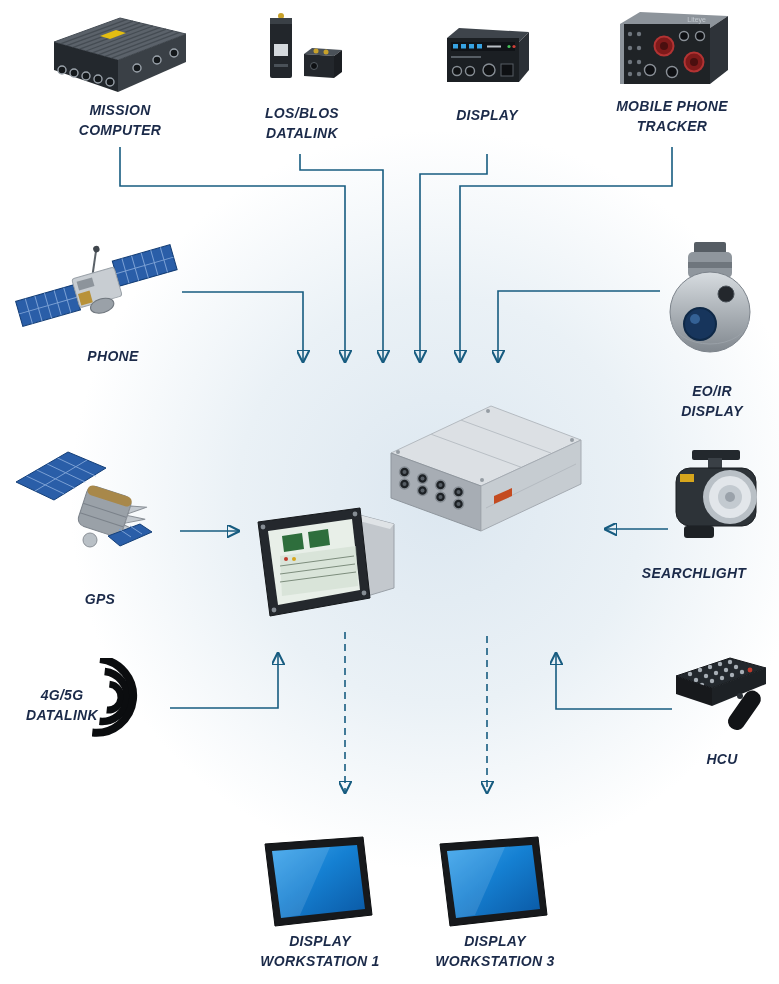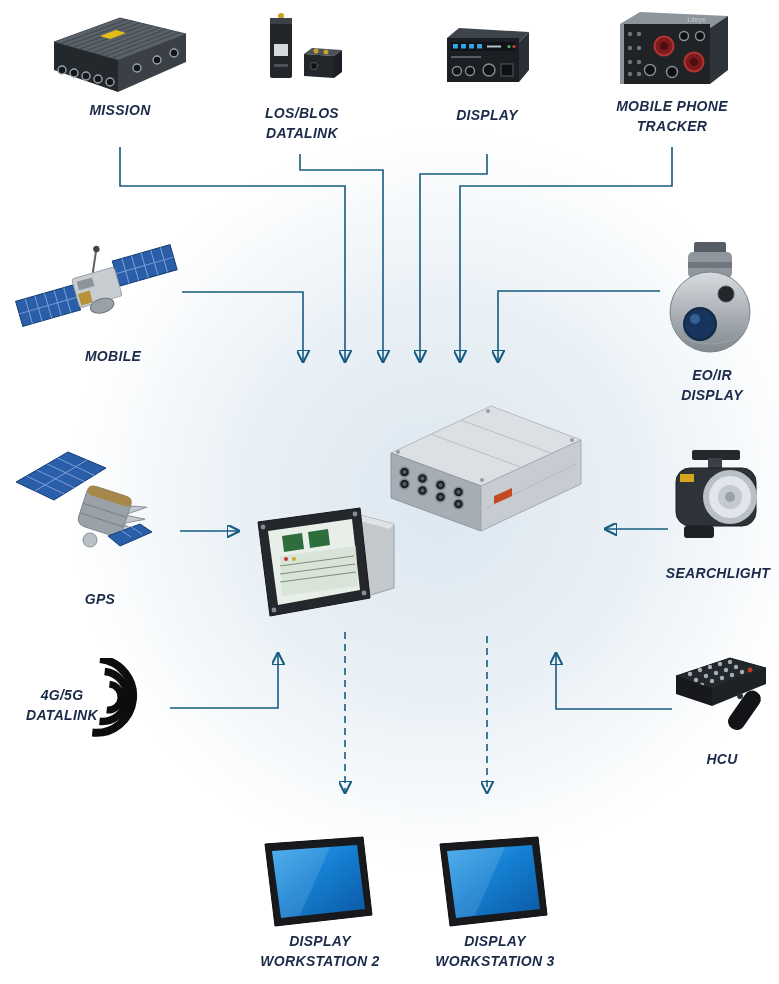--- a/index.html
+++ b/index.html
@@ -72,20 +72,21 @@
           <circle cx="56" cy="71" r="4"></circle>
           <circle cx="68" cy="74" r="4"></circle>
         <circle cx="95" cy="60" r="4"></circle>
           <circle cx="115" cy="52" r="4"></circle>
           <circle cx="132" cy="45" r="4"></circle>
       </g>
     </svg>
   </div>
   <div class="label" style="left:40px;top:101px;width:160px">
     <span>MISSION</span>
+    <span>COMPUTER</span>
   </div>
 
   <div class="device" style="left:254px;top:8px;width:90px;height:85px">
     <svg viewBox="0 0 90 85">
       <circle cx="27" cy="8" r="3" fill="#c9a22a"></circle>
       <rect x="16" y="10" width="22" height="60" rx="2" fill="#22262b"></rect>
       <rect x="16" y="10" width="22" height="6" fill="#3a4046"></rect>
       <rect x="20" y="36" width="14" height="12" fill="#d4d9dd"></rect>
       <rect x="20" y="56" width="14" height="3" fill="#4a5158"></rect>
       <polygon points="50,46 58,40 88,42 80,48" fill="#4a5158"></polygon>
@@ -167,21 +168,21 @@
         <line x1="84" y1="36" x2="93" y2="16" stroke="#5a6168" stroke-width="2"></line>
         <circle cx="94" cy="14" r="3.2" fill="#3f454c"></circle>
         <rect x="62" y="36" width="44" height="30" rx="3" fill="#c8cdd2" stroke="#9aa1a8"></rect>
         <rect x="64" y="52" width="12" height="12" fill="#b8923a"></rect>
         <rect x="66" y="40" width="16" height="9" fill="#8d949b"></rect>
         <ellipse cx="84" cy="70" rx="12" ry="7" fill="#9aa1a8" stroke="#6f767d"></ellipse>
       </g>
     </svg>
   </div>
   <div class="label" style="left:61px;top:347px;width:104px">
-    <span>MOBILE</span>
+    <span>PHONE</span>
   </div>
 
   <div class="device" style="left:12px;top:448px;width:145px;height:110px">
     <svg viewBox="0 0 145 110">
       <polygon points="4,34 56,4 94,20 42,52" fill="#2a5ea8" stroke="#143f78"></polygon>
       <path d="M14.4,28 L52.4,46 M24.8,22 L62.8,40 M35.2,16 L73.2,34 M45.6,10 L83.6,28 M23,43 L75,12" stroke="#7ba0d4" stroke-width="1" fill="none"></path>
       <g transform="rotate(18 92 62)">
         <rect x="70" y="42" width="46" height="42" rx="8" fill="#9aa1a8" stroke="#7b828a"></rect>
         <rect x="70" y="42" width="46" height="10" rx="5" fill="#a8884a"></rect>
         <path d="M70,62 H116 M70,72 H116" stroke="#7b828a" stroke-width="1"></path>
@@ -217,39 +218,39 @@
       <rect x="34" y="4" width="32" height="12" rx="2" fill="#565d64"></rect>
       <rect x="28" y="14" width="44" height="26" rx="5" fill="#8f969d"></rect>
       <rect x="28" y="24" width="44" height="6" fill="#6f767d"></rect>
       <circle cx="50" cy="74" r="40" fill="url(#gradSphere)" stroke="#7b828a"></circle>
       <path d="M11,80 a39,26 0 0 0 78,0" stroke="#9aa1a8" fill="none"></path>
       <circle cx="40" cy="86" r="16" fill="#17355c" stroke="#0f2947" stroke-width="2"></circle>
       <circle cx="35" cy="81" r="5" fill="#3a699f" opacity="0.85"></circle>
       <circle cx="66" cy="56" r="8" fill="#23272c" stroke="#4a5158"></circle>
     </svg>
   </div>
-  <div class="label" style="left:660px;top:366px;width:104px">
+  <div class="label" style="left:660px;top:382px;width:104px">
     <span>EO/IR</span>
     <span>DISPLAY</span>
   </div>
 
   <div class="device" style="left:664px;top:446px;width:105px;height:105px">
     <svg viewBox="0 0 105 105">
       <rect x="28" y="4" width="48" height="10" rx="2" fill="#23282d"></rect>
       <rect x="44" y="12" width="14" height="12" fill="#3a4046"></rect>
       <rect x="12" y="22" width="80" height="58" rx="14" fill="#2d3338" stroke="#1b1f23"></rect>
       <rect x="16" y="28" width="14" height="8" fill="#d7a61c"></rect>
       <circle cx="66" cy="51" r="27" fill="#b9c0c6"></circle>
       <circle cx="66" cy="51" r="21" fill="#e2e6ea"></circle>
       <circle cx="66" cy="51" r="12" fill="#c3cad0"></circle>
       <circle cx="66" cy="51" r="5" fill="#9aa2aa"></circle>
       <rect x="20" y="80" width="30" height="12" rx="3" fill="#1d2125"></rect>
     </svg>
   </div>
-  <div class="label" style="left:656px;top:564px;width:124px">
+  <div class="label" style="left:632px;top:564px;width:124px">
     <span>SEARCHLIGHT</span>
   </div>
 
   <div class="device" style="left:668px;top:650px;width:105px;height:90px">
     <svg viewBox="0 0 105 90">
       <polygon points="8,26 62,8 98,18 44,38" fill="#23282d" stroke="#15181b"></polygon>
       <g fill="#a8afb6">
         <circle cx="22" cy="24" r="2.2"></circle>
           <circle cx="32" cy="20" r="2.2"></circle>
           <circle cx="42" cy="17" r="2.2"></circle>
@@ -337,21 +338,21 @@
 
   <div class="device" style="left:260px;top:836px;width:118px;height:95px">
     <svg viewBox="0 0 118 95">
       <polygon points="5,8 103,1 112,79 15,90" fill="#17191c" stroke="#0c0e10"></polygon>
       <polygon points="12,15 97,9 105,73 21,82" fill="url(#wsGrad)"></polygon>
       <polygon points="12,15 70,11 40,79 21,82" fill="#ffffff" opacity="0.12"></polygon>
     </svg>
   </div>
   <div class="label" style="left:246px;top:932px;width:148px">
     <span>DISPLAY</span>
-    <span>WORKSTATION 2</span>
+    <span>WORKSTATION 1</span>
   </div>
 
   <div class="device" style="left:435px;top:836px;width:118px;height:95px">
     <svg viewBox="0 0 118 95">
       <polygon points="5,8 103,1 112,79 15,90" fill="#17191c" stroke="#0c0e10"></polygon>
       <polygon points="12,15 97,9 105,73 21,82" fill="url(#wsGrad)"></polygon>
       <polygon points="12,15 70,11 40,79 21,82" fill="#ffffff" opacity="0.12"></polygon>
     </svg>
   </div>
   <div class="label" style="left:421px;top:932px;width:148px">

